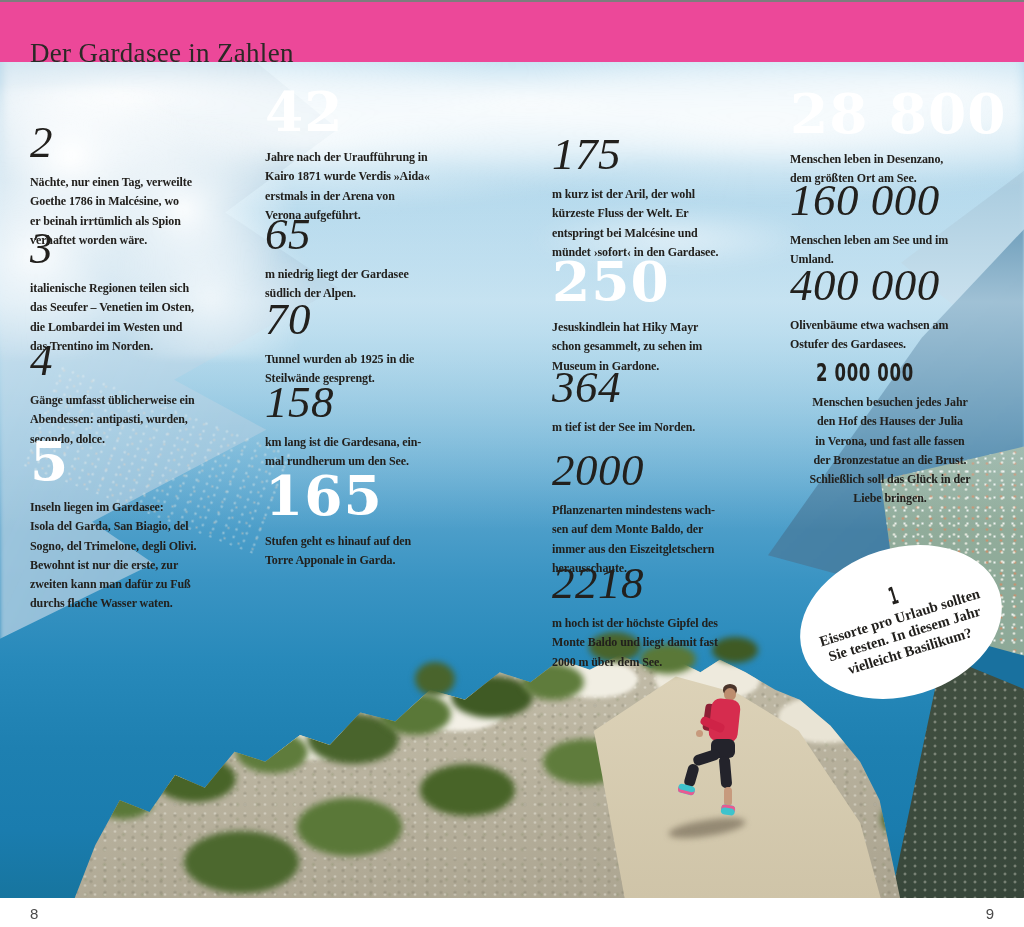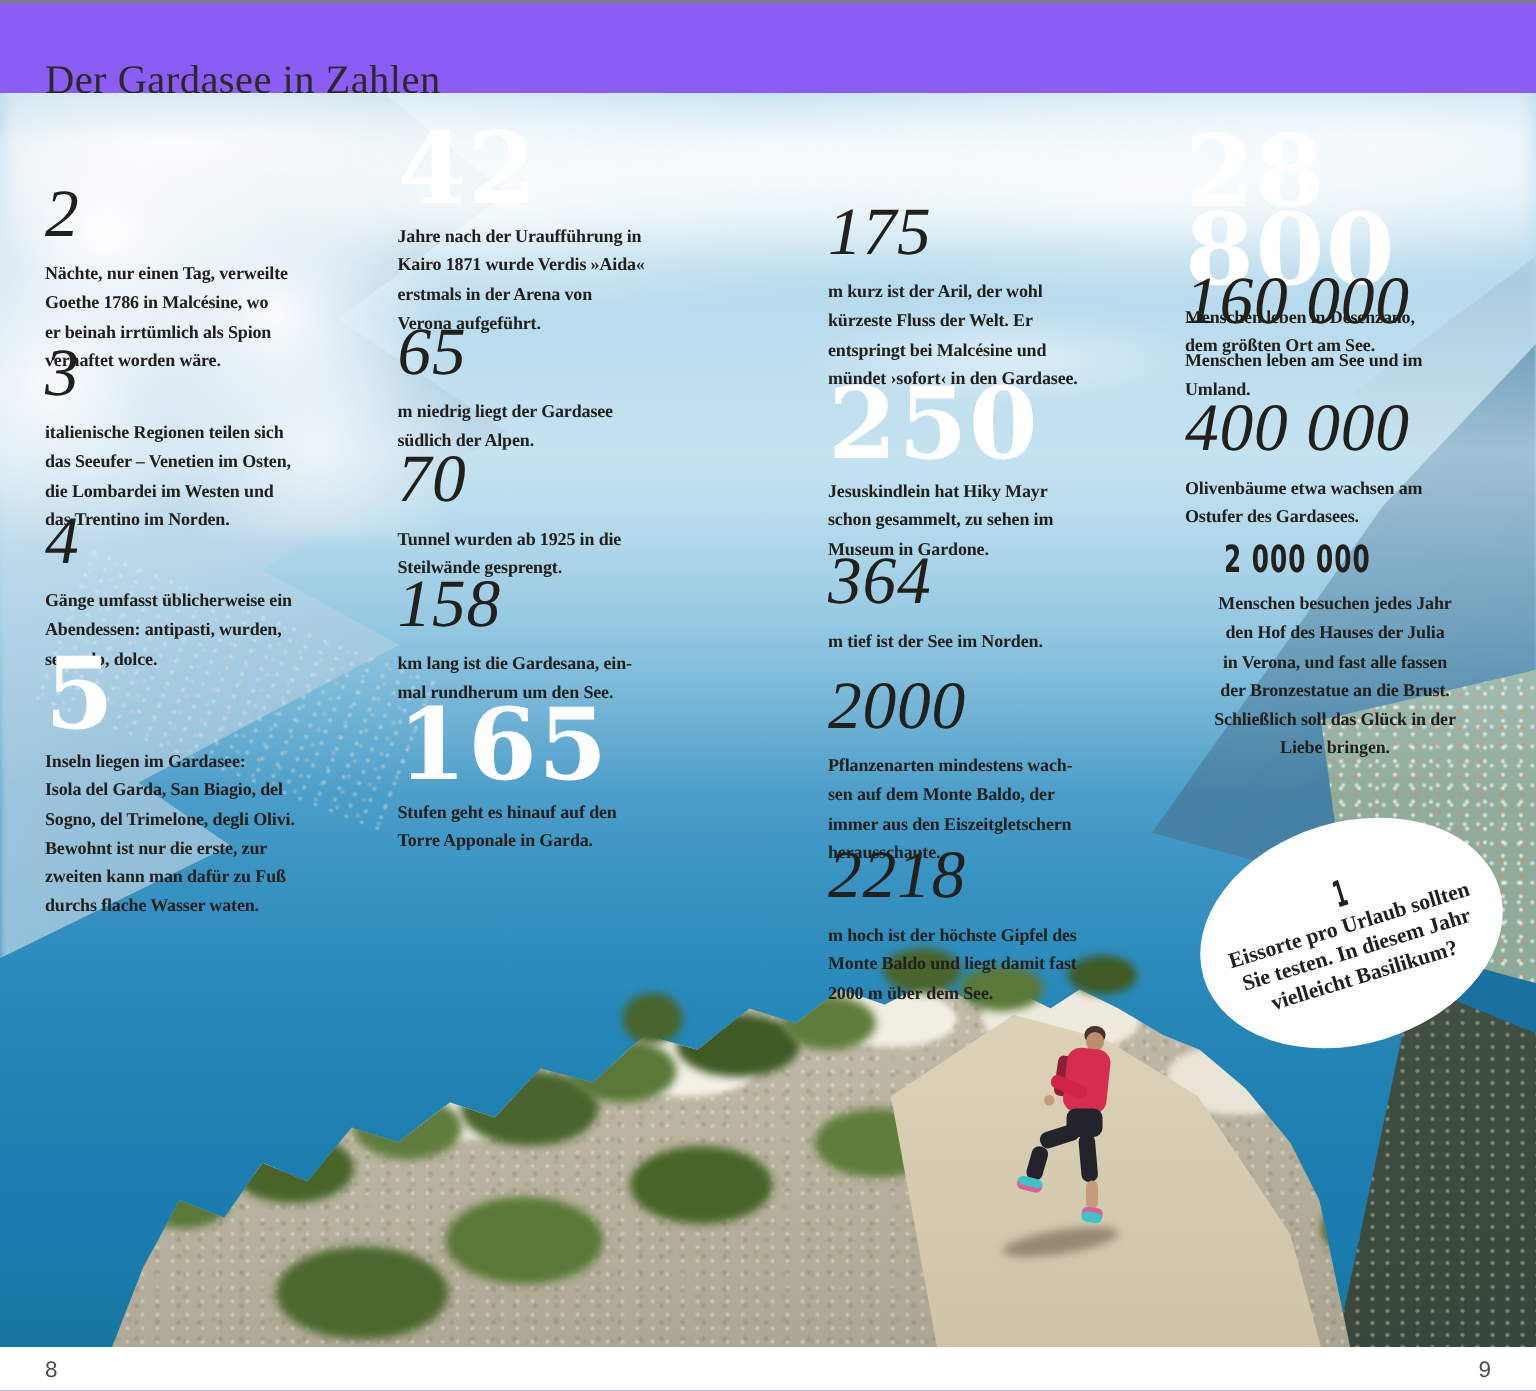--- a/index.html
+++ b/index.html
@@ -1,16 +1,16 @@
 <!DOCTYPE html>
 <html><head>
 <meta charset="utf-8">
 <style>
   html,body{margin:0;padding:0;background:#e8e8e8;}
-  .page{position:relative;width:1024px;height:927px;background:#8b5cf6;overflow:hidden;
+  .page{position:relative;width:1024px;height:927px;background:#ec4899;overflow:hidden;
         font-family:"Liberation Serif",serif;}
   .top-rule{position:absolute;left:0;top:0;width:1024px;height:2px;background:#7d7d7d;}
   .page-title{position:absolute;left:30px;top:20px;font-size:27px;font-weight:400;
               color:#2b2926;letter-spacing:.3px;}
 
   
   .photo{position:absolute;left:0;top:62px;width:1024px;height:836px;overflow:hidden;}
   .ph-base{position:absolute;inset:0;background:linear-gradient(180deg,
       #aed6ec 0%,#c9e4f2 7%,#b2d8ec 14%,#a9d3e9 22%,#96cae3 32%,#79b8d8 42%,
       #57a4cd 52%,#3a94c3 62%,#2789ba 72%,#1e80b1 82%,#1a7cae 92%,#17759f 100%);}
@@ -99,21 +99,21 @@
   .r-leg-r{left:40px;top:72px;width:11px;height:32px;background:#23232b;border-radius:5px;transform:rotate(-5deg);}
   .r-calf-r{left:44px;top:103px;width:8px;height:19px;background:#c79a7d;border-radius:4px;}
   .r-shoe-r{left:41px;top:121px;width:14px;height:10px;background:#3ec3cc;border-radius:4px;transform:rotate(8deg);
             box-shadow:inset 0 3px 0 #e85a92;}
 
   
   .fact{position:absolute;}
   .num{font-family:"Liberation Serif",serif;font-style:italic;font-weight:400;
        font-size:45px;line-height:44px;letter-spacing:.5px;color:#22201d;margin:0 0 9px 0;}
   .num.white{font-family:"DejaVu Serif",serif;font-style:normal;font-weight:700;
-       font-size:66px;line-height:52px;letter-spacing:1px;color:#ffffff;margin:0 0 10px 0;}
+       font-size:55px;line-height:52px;letter-spacing:1px;color:#ffffff;margin:0 0 10px 0;}
   .num.cond{font-style:normal;margin:0 0 7px 0;line-height:26px;font-size:26px;}
   .cond-inner{display:inline-block;font-family:"DejaVu Sans",sans-serif;font-weight:700;
        font-size:25px;transform:scaleX(.66);transform-origin:0 60%;letter-spacing:1px;color:#22201d;}
   .body-txt{margin:0;font-family:"Liberation Serif",serif;font-weight:700;font-size:12px;
        line-height:19.3px;color:#22201d;white-space:pre-line;letter-spacing:-.1px;}
 
   
   .bubble{position:absolute;left:798px;top:548px;width:206px;height:148px;background:#ffffff;
       border-radius:50%;transform:rotate(-17deg);display:flex;flex-direction:column;
       align-items:center;justify-content:center;text-align:center;}

